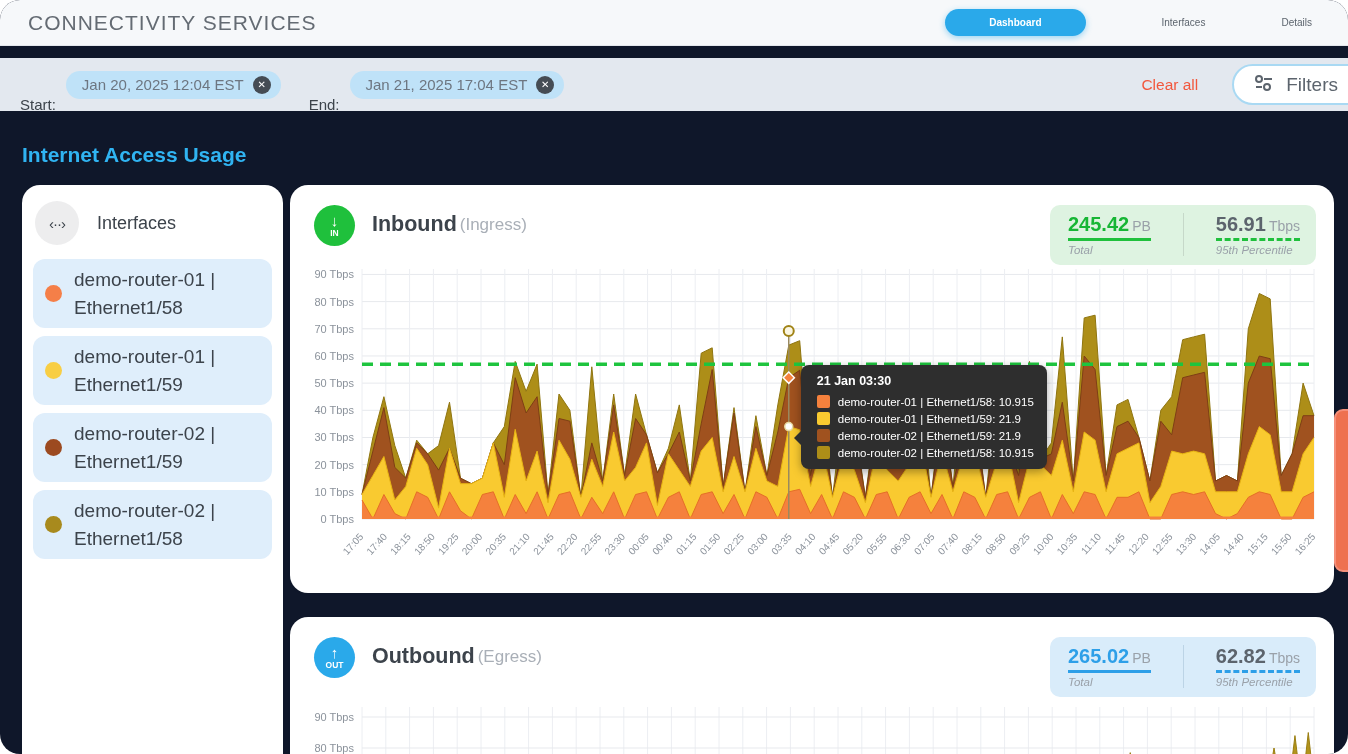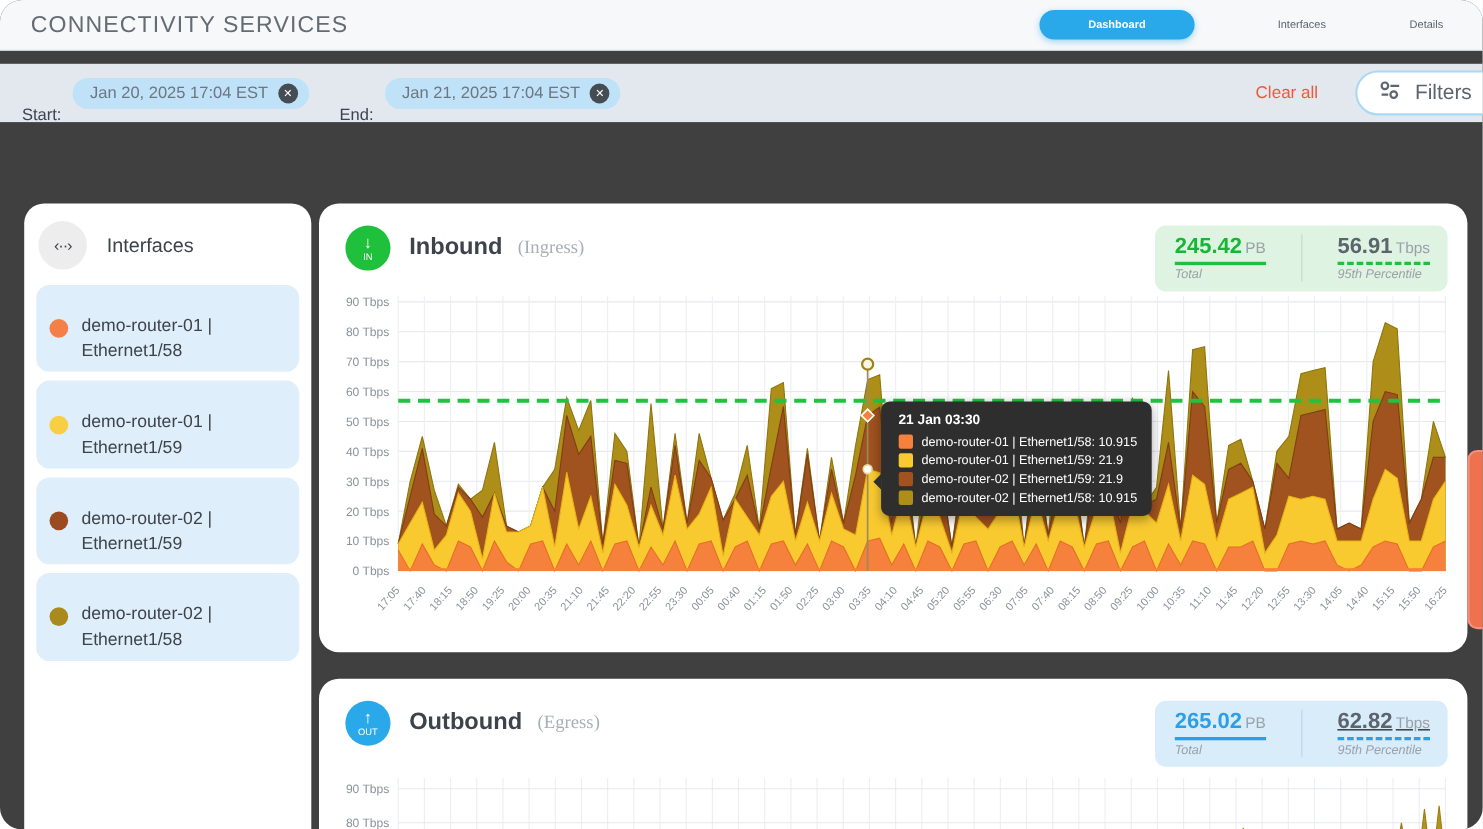--- a/index.html
+++ b/index.html
@@ -1,18 +1,18 @@
 <!DOCTYPE html>
 <html><head>
 <meta charset="utf-8">
 <style>
   * { margin:0; padding:0; box-sizing:border-box; }
   html,body { background:#ffffff; font-family:"Liberation Sans", sans-serif; }
   .screen {
-    position:relative; width:1348px; height:754px; background:#404040;
+    position:relative; width:1348px; height:754px; background:#0f172a;
     border-radius:20px; overflow:hidden; -webkit-font-smoothing:antialiased;
   }
   
   .topbar {
     position:absolute; top:0; left:0; right:0; height:46px; background:#f6f8fa;
     border-bottom:1px solid #e4e7ec; display:flex; align-items:center;
     padding:0 36px 0 28px;
   }
   .app-title { font-size:21px; color:#646b73; letter-spacing:1px; font-weight:400; }
   .tabs { margin-left:auto; display:flex; align-items:center; gap:76px; }
@@ -52,46 +52,46 @@
   .sidebar-head-icon {
     width:44px; height:44px; border-radius:50%; background:#ededee; color:#3c434b;
     display:flex; align-items:center; justify-content:center; font-size:15px; letter-spacing:-1px;
   }
   .sidebar-title { font-size:18px; color:#3c434b; }
   .iface-item {
     display:flex; align-items:center; gap:12px; background:#dfeefb; border-radius:12px;
     padding:7px 10px 7px 12px; margin-bottom:8px; cursor:pointer;
   }
   .iface-dot { width:17px; height:17px; border-radius:50%; flex:0 0 auto; }
-  .iface-text { font-size:16px; color:#3c434b; line-height:1.45;margin-top:19px; }
+  .iface-text { font-size:19px; color:#3c434b; line-height:1.45; }
   
   .chart-card { position:absolute; left:290px; width:1044px; padding:14px 14px 6px 14px; }
   .card-inbound { top:74px; height:408px; }
   .card-outbound { top:506px; height:300px; }
   .card-head { display:flex; align-items:flex-start; padding:6px 4px 0 10px; }
   .dir-badge {
     width:41px; height:41px; border-radius:50%; color:#fff; display:flex; flex-direction:column;
     align-items:center; justify-content:center; line-height:1; margin-right:17px;
   }
   .dir-badge .arr { font-size:15px; font-weight:bold; }
-  .dir-badge .lbl { font-size:8.5px; font-weight:normal; margin-top:1px; }
+  .dir-badge .lbl { font-size:8.5px; font-weight:bold; margin-top:1px; }
   .badge-in { background:#1fc03c; }
   .badge-out { background:#2aa9ea; }
   .card-title { font-size:21.5px; color:#3c434b; font-weight:bold; margin-top:7px; }
-  .card-sub { font-size:17px; color:#a9afb7; margin-left:14px; margin-top:10px;font-family:Liberation Serif, serif; }
+  .card-sub { font-size:17px; color:#a9afb7; margin-left:3px; margin-top:10px; }
   .stats { margin-left:auto; border-radius:10px; display:flex; align-items:center; padding:8px 16px 9px 18px; gap:32px; }
   .stats-green { background:#def3e1; }
   .stats-blue  { background:#d9ecfa; }
   .stat-num { font-size:20px; font-weight:bold; }
   .stat-unit { font-size:14px; color:#9aa1a9; margin-left:3px; }
   .stat-cap { font-size:11.5px; color:#9aa1a9; font-style:italic; margin-top:3px; }
   .u-green { display:inline-block; border-bottom:3px solid #1fc03c; padding-bottom:2px; }
   .u-blue  { display:inline-block; border-bottom:3px solid #2d9fe8; padding-bottom:2px; }
   .u-green-dash { display:inline-block; border-bottom:3px dashed #1fc03c; padding-bottom:2px; }
-  .u-blue-dash  { display:inline-block; border-bottom:3px dashed #2d9fe8; padding-bottom:2px;text-decoration:underline; }
+  .u-blue-dash  { display:inline-block; border-bottom:3px dashed #2d9fe8; padding-bottom:2px; }
   .stat-num.green { color:#17b635; }
   .stat-num.blue  { color:#2d9fe8; }
   .stat-num.dark  { color:#5c646d; }
   .stat-div { width:1px; align-self:stretch; background:#c6d8c9; }
   .stats-blue .stat-div { background:#bcd4e6; }
   .chart-wrap { position:relative; margin-top:4px; }
   
   .tooltip {
     position:absolute; background:#2e2e2e; border-radius:8px; color:#fff;
     padding:9px 13px 10px 16px; box-shadow:0 3px 10px rgba(0,0,0,.35); z-index:5; white-space:nowrap;
@@ -120,21 +120,21 @@
     <div class="tabs">
       <div class="tab active">Dashboard</div>
       <div class="tab">Interfaces</div>
       <div class="tab">Details</div>
     </div>
   </div>
 
   <div class="filterbar">
     <span class="f-label">Start:</span>
     <div class="chip">
-      <span class="chip-text">Jan 20, 2025 17:04 EST</span>
+      <span class="chip-text">Jan 20, 2025 12:04 EST</span>
       <span class="chip-x">✕</span>
     </div>
     <span class="f-label">End:</span>
     <div class="chip">
       <span class="chip-text">Jan 21, 2025 17:04 EST</span>
       <span class="chip-x">✕</span>
     </div>
     <span class="clear-all">Clear all</span>
     <div class="filters-btn">
       <span>
@@ -143,20 +143,21 @@
           <line x1="10" y1="5" x2="18" y2="5" stroke="#5c646d" stroke-width="2"></line>
           <circle cx="13" cy="13" r="3" fill="none" stroke="#5c646d" stroke-width="2"></circle>
           <line x1="2" y1="13" x2="8" y2="13" stroke="#5c646d" stroke-width="2"></line>
         </svg>
       </span>
       <span class="filters-label">Filters</span>
     </div>
   </div>
 
   <div class="main">
+    <div class="section-title">Internet Access Usage</div>
 
     <div class="card sidebar">
       <div class="sidebar-head">
         <div class="sidebar-head-icon">‹··›</div>
         <div class="sidebar-title">Interfaces</div>
       </div>
       <div class="iface-item">
         <span class="iface-dot" style="background: rgb(245, 127, 72);"></span>
         <span class="iface-text"><span>demo-router-01 |</span><br><span>Ethernet1/58</span></span>
       </div>

